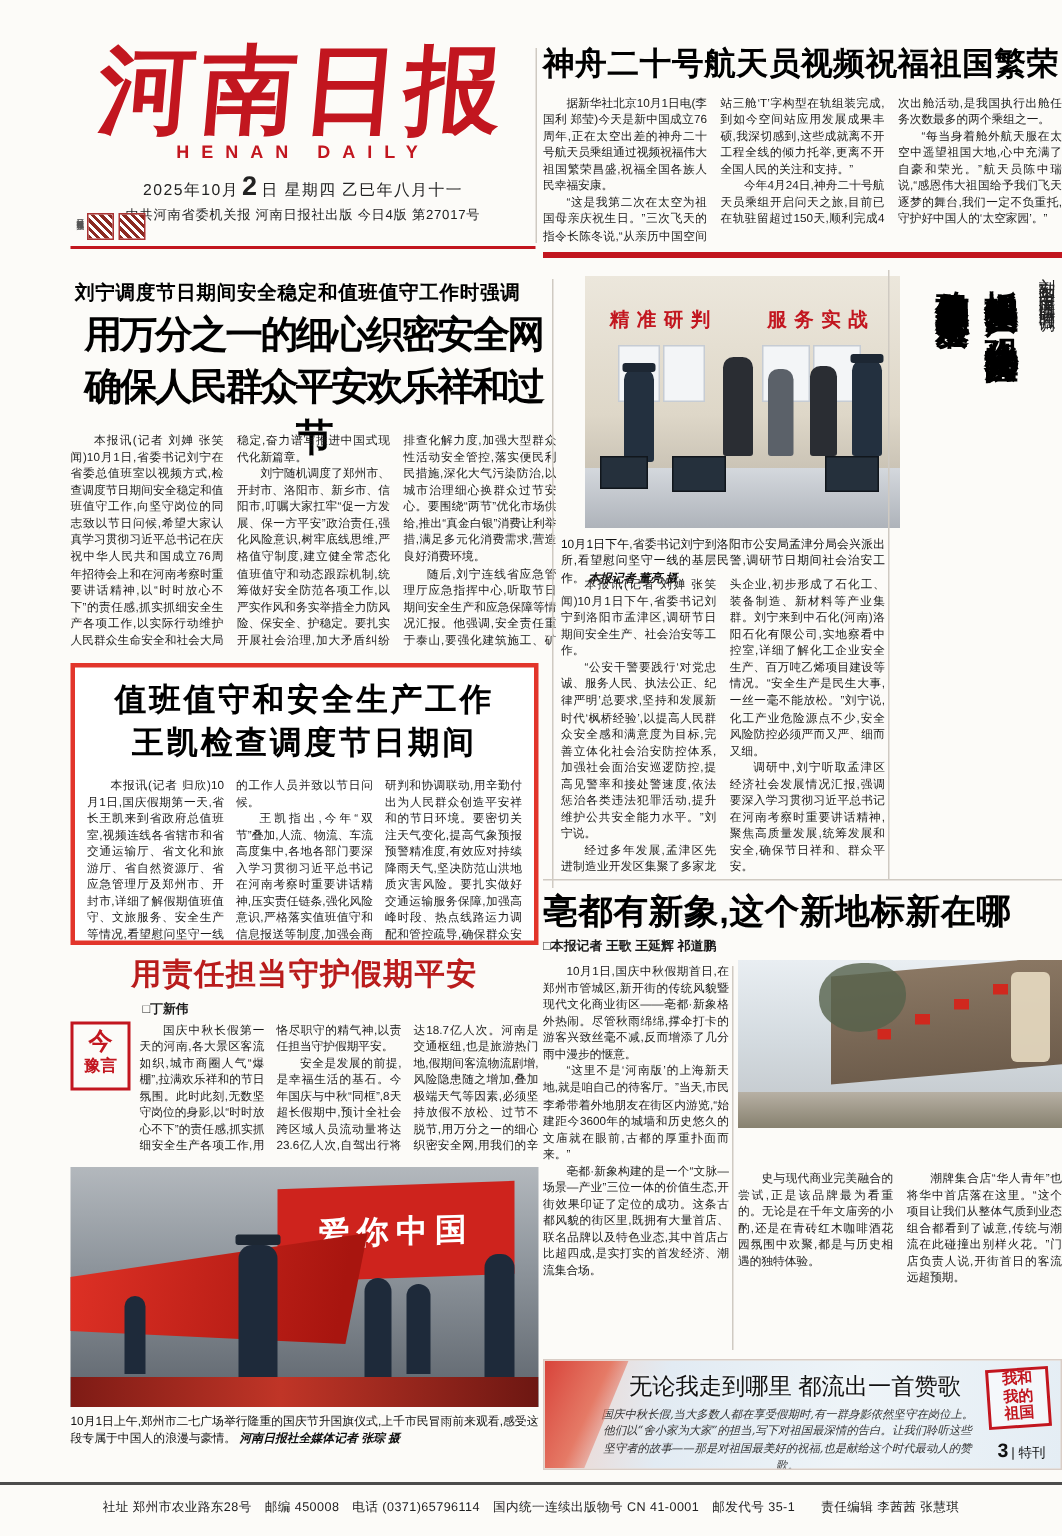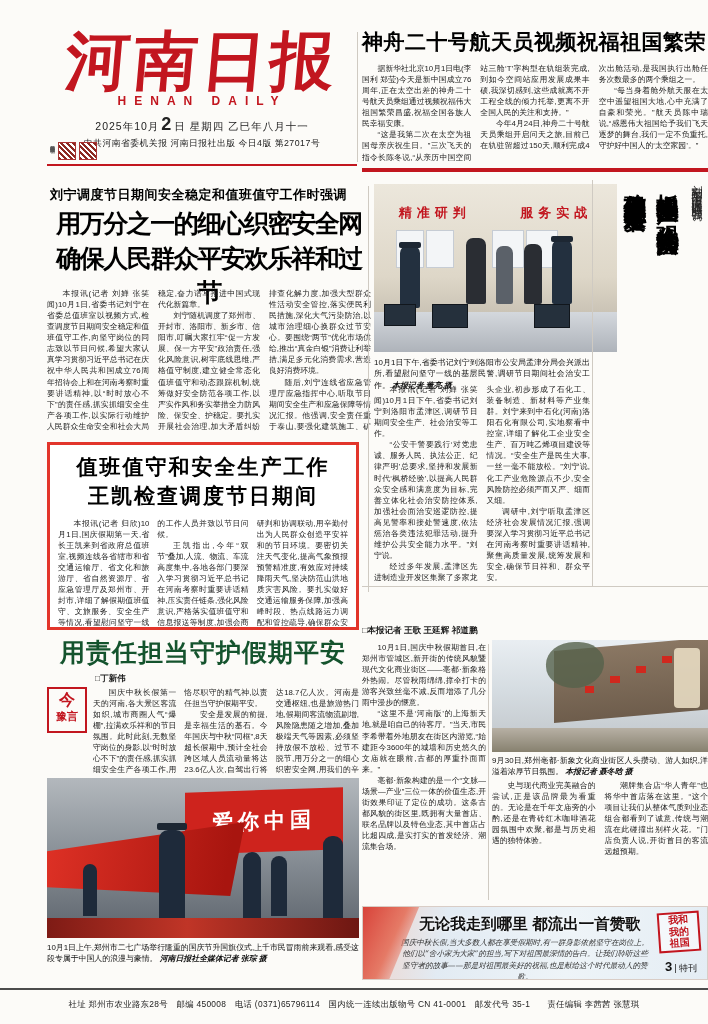--- a/index.html
+++ b/index.html
@@ -34,21 +34,21 @@
   .shenzhou .cols{columns:3;column-gap:9px;height:102px;}
   .red-rule{position:absolute;left:362px;top:168px;width:346px;height:4px;background:#c2161f;}
 
   
   .kicker{position:absolute;left:50px;top:186px;width:320px;font-size:13px;font-weight:bold;color:#000;letter-spacing:0.5px;white-space:nowrap;}
   .main-headline{position:absolute;left:47px;top:206px;width:324px;text-align:center;color:#000;
                  font-weight:900;font-size:25px;line-height:1.38;letter-spacing:-1.5px;}
   .main-cols{position:absolute;left:47px;top:288px;width:324px;height:150px;columns:3;column-gap:9px;}
 
   
-  .police-photo{position:absolute;left:374px;top:184px;width:243px;height:168px;overflow:hidden;
+  .police-photo{position:absolute;left:390px;top:184px;width:210px;height:168px;overflow:hidden;
                 background:linear-gradient(180deg,#ece7dc 0%,#ded7c8 55%,#b5aea1 100%);text-align:center;}
   .banner{position:absolute;top:20px;left:0;width:100%;display:flex;justify-content:space-around;
           color:#c2161f;font-weight:900;font-size:13px;letter-spacing:5px;font-family:"DejaVu Serif",serif;}
   .poster{position:absolute;background:#f3f5f7;border:1px solid #c6ccd4;}
   .figure{position:absolute;background:#2a2d33;border-radius:7px 7px 2px 2px;}
   .figure.police{background:#23303f;}
   .cap{position:absolute;background:#1d2733;border-radius:2px;}
   .desk{position:absolute;bottom:0;left:0;width:100%;height:40px;
         background:linear-gradient(180deg,#d4d8dd 0%,#aeb3ba 100%);}
   .monitor{position:absolute;background:#25303c;border:1px solid #11161c;}
@@ -64,21 +64,21 @@
   .v-head{font-size:22.5px;font-weight:900;color:#000;letter-spacing:1px;line-height:1.45;}
 
   
   .wangkai{position:absolute;left:47px;top:442px;width:312px;height:188px;border:3px solid #e2352b;
            background:#fff;box-sizing:border-box;padding:7px 8px 5px;}
   .wangkai h3{margin:0;text-align:center;font-size:21px;font-weight:900;letter-spacing:2px;line-height:1.4;color:#000;}
   .wangkai .cols{columns:3;column-gap:8px;height:112px;margin-top:7px;}
 
   
   .jinyu{position:absolute;left:47px;top:636px;width:312px;height:138px;}
-  .jinyu h3{margin:0 0 4px;text-align:center;font-size:25px;font-weight:900;letter-spacing:1px;color:#14532d;}
+  .jinyu h3{margin:0 0 4px;text-align:center;font-size:20px;font-weight:900;letter-spacing:1px;color:#b91c1c;}
   .jinyu-byline{font-size:8.5px;font-weight:bold;margin-left:48px;}
   .jinyu-flex{display:flex;margin-top:2px;}
   .jinyu-label{width:36px;height:42px;border:2px solid #c2161f;color:#c2161f;flex:none;
                font-family:"DejaVu Serif",serif;font-weight:bold;text-align:center;margin-right:6px;}
   .jinyu-label .l1{font-size:16px;line-height:1.1;display:block;margin-top:2px;}
   .jinyu-label .l2{font-size:11px;display:block;}
   .jinyu-cols{columns:3;column-gap:8px;height:96px;flex:1;overflow:hidden;}
 
   
   .flag-photo{position:absolute;left:47px;top:778px;width:312px;height:160px;overflow:hidden;
@@ -112,21 +112,21 @@
   .bodu-caption{position:absolute;left:492px;top:755px;width:216px;}
   .bodu-right{position:absolute;left:492px;top:780px;width:216px;height:122px;columns:2;column-gap:9px;overflow:hidden;}
 
   
   .special{position:absolute;left:362px;top:906px;width:346px;height:74px;box-sizing:border-box;
            background:linear-gradient(100deg,#f0d2c8 0%,#e2ebf3 24%,#eef4f8 60%,#e4edf4 100%);
            border:1px solid #d9cdc6;overflow:hidden;}
   .spec-flag{position:absolute;left:0;top:0;width:66px;height:100%;
              background:linear-gradient(115deg,#d8433a 0%,#e57a66 45%,rgba(229,122,102,0) 75%);
              clip-path:polygon(0 0,85% 0,40% 100%,0 100%);}
-  .special h4{margin:7px 52px 2px 42px;text-align:center;font-size:15.5px;font-weight:700;
+  .special h4{margin:7px 52px 2px 42px;text-align:center;font-size:15.5px;font-weight:400;
               white-space:nowrap;color:#111;text-shadow:0 0 3px #fff;}
   .stamp{position:absolute;right:7px;top:5px;width:38px;height:36px;border:2px solid #c2161f;
          color:#c2161f;font-family:"DejaVu Serif",serif;font-weight:bold;font-size:10px;
          line-height:1.15;text-align:center;transform:rotate(-4deg);background:rgba(255,255,255,.55);}
   .special-text{margin:1px 56px 0 36px;font-size:7.6px;line-height:1.5;color:#333;
                 font-family:"DejaVu Serif",serif;font-style:italic;text-align:center;}
   .page-ref{position:absolute;right:10px;bottom:4px;font-size:9px;color:#111;}
   .page-ref b{font-size:13px;font-weight:900;margin-right:2px;}
 
   
@@ -264,41 +264,38 @@
     <div class="guard" style="left:224px;bottom:22px;width:16px;height:60px;"></div>
     <div class="guard" style="left:276px;bottom:18px;width:20px;height:84px;"></div>
     <div class="guard" style="left:36px;bottom:22px;width:14px;height:52px;"></div>
     <div class="carpet"></div>
   </figure>
   <div class="flag-caption caption">
     <span>10月1日上午,郑州市二七广场举行隆重的国庆节升国旗仪式,上千市民冒雨前来观看,感受这段专属于中国人的浪漫与豪情。</span>
     <b>河南日报社全媒体记者 张琮 摄</b>
   </div>
 
+  <div class="bodu-head">亳都有新象,这个新地标新在哪</div>
   <div class="bodu-byline">□本报记者 王歌 王延辉 祁道鹏</div>
   <div class="bodu-left colwrap">
     <p class="body">10月1日,国庆中秋假期首日,在郑州市管城区,新开街的传统风貌暨现代文化商业街区——亳都·新象格外热闹。尽管秋雨绵绵,撑伞打卡的游客兴致丝毫不减,反而增添了几分雨中漫步的惬意。</p>
     <p class="body">“这里不是‘河南版’的上海新天地,就是咱自己的待客厅。”当天,市民李希带着外地朋友在街区内游览,“始建距今3600年的城墙和历史悠久的文庙就在眼前,古都的厚重扑面而来。”</p>
     <p class="body">亳都·新象构建的是一个“文脉—场景—产业”三位一体的价值生态,开街效果印证了定位的成功。这条古都风貌的街区里,既拥有大量首店、联名品牌以及特色业态,其中首店占比超四成,是实打实的首发经济、潮流集合场。</p>
   </div>
   <div class="vdiv" style="left:488px;top:644px;height:256px;"></div>
   <figure class="bodu-photo" style="margin:0;">
     <div class="bodu-building"></div>
     <div class="tree"></div>
     <div class="flag-s" style="right:36px;top:16px;"></div>
     <div class="flag-s" style="right:62px;top:26px;"></div>
     <div class="flag-s" style="right:88px;top:36px;"></div>
     <div class="flag-s" style="right:114px;top:46px;width:9px;"></div>
     <div class="lantern"></div>
     <div class="crowd"></div>
   </figure>
-  <div class="bodu-caption caption">
-    <span>9月30日,郑州亳都·新象文化商业街区人头攒动、游人如织,洋溢着浓厚节日氛围。</span>
-    <b>本报记者 聂冬晗 摄</b>
-  </div>
   <div class="bodu-right colwrap">
     <p class="body">史与现代商业完美融合的尝试,正是该品牌最为看重的。无论是在千年文庙旁的小酌,还是在青砖红木咖啡酒花园氛围中欢聚,都是与历史相遇的独特体验。</p>
     <p class="body">潮牌集合店“华人青年”也将华中首店落在这里。“这个项目让我们从整体气质到业态组合都看到了诚意,传统与潮流在此碰撞出别样火花。”门店负责人说,开街首日的客流远超预期。</p>
   </div>
 
   <section class="special">
     <div class="spec-flag"></div>
     <h4>无论我走到哪里 都流出一首赞歌</h4>
     <div class="stamp">
       <div>我和</div>

